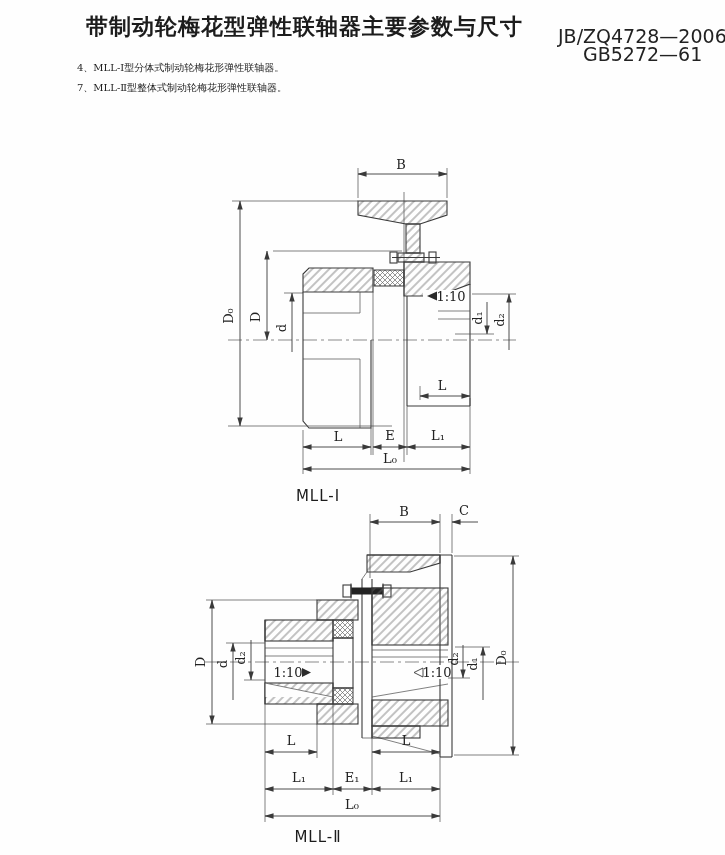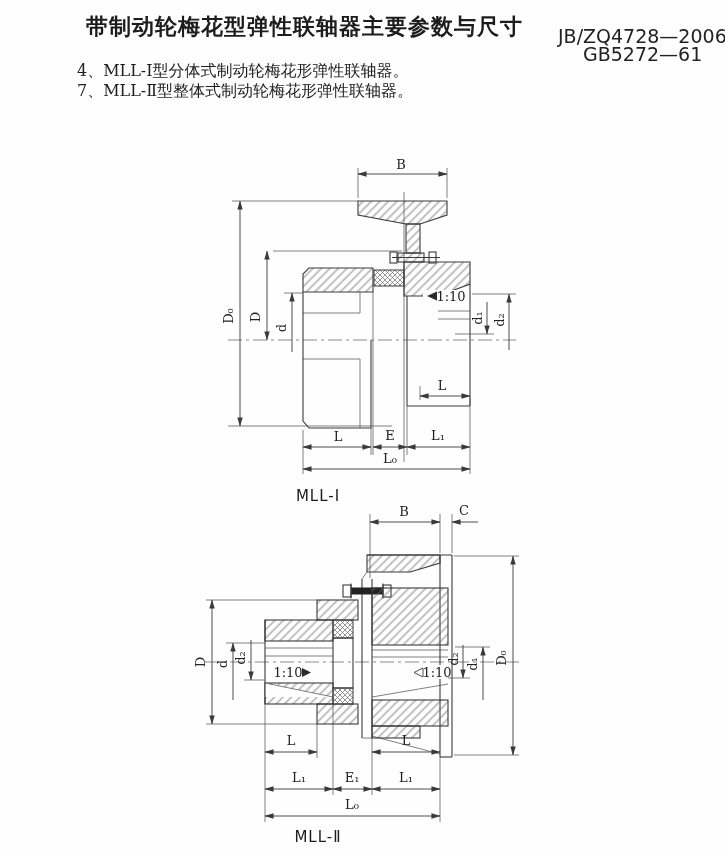--- a/index.html
+++ b/index.html
@@ -4,21 +4,21 @@
 <style>
   html,body{margin:0;padding:0;}
   body{width:725px;height:855px;position:relative;background:#fefefe;overflow:hidden;
        font-family:"Liberation Sans",sans-serif;color:#2b2b2b;}
   .abs{position:absolute;}
   .title{left:86px;top:12px;font-size:22px;font-weight:bold;letter-spacing:1px;color:#1c1c1c;
          font-family:"Liberation Sans",sans-serif;white-space:nowrap;}
   .std{font-size:19px;color:#222;font-family:"DejaVu Sans",sans-serif;white-space:nowrap;}
   .std1{left:558px;top:25px;}
   .std2{left:583px;top:43px;}
-  .note{left:77px;font-size:16px;color:#1e1e1e;font-family:"DejaVu Serif",serif;white-space:nowrap;}
+  .note{left:77px;font-size:10px;color:#1e1e1e;font-family:"DejaVu Serif",serif;white-space:nowrap;}
   .note1{top:61px;} .note2{top:81px;}
   svg{position:absolute;left:0;top:0;}
   .ln  {stroke:#3a3a3a;stroke-width:1.1;fill:none;}
   .thin{stroke:#4a4a4a;stroke-width:0.7;fill:none;}
   .dim {stroke:#3a3a3a;stroke-width:0.9;fill:none;}
   .cl  {stroke:#5a5a5a;stroke-width:0.7;fill:none;stroke-dasharray:14 4 3 4;}
   .hatched{fill:url(#hat);stroke:#3a3a3a;stroke-width:1.1;}
   .xhatched{fill:url(#xhat);stroke:#3a3a3a;stroke-width:1;}
   .solid{fill:#222;stroke:none;}
   .whitebox{fill:#fefefe;stroke:none;}

